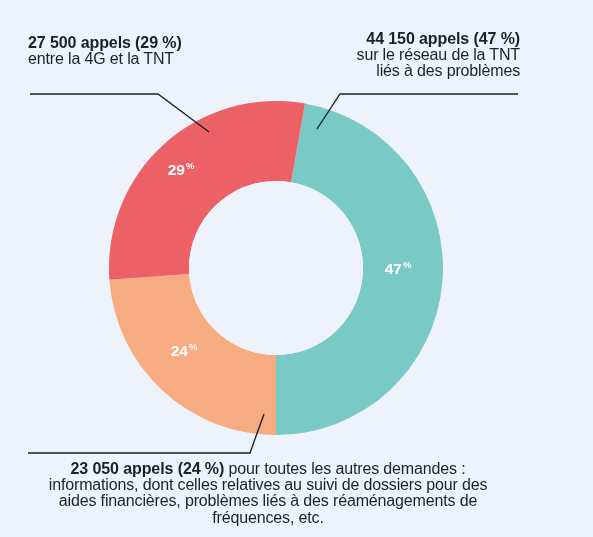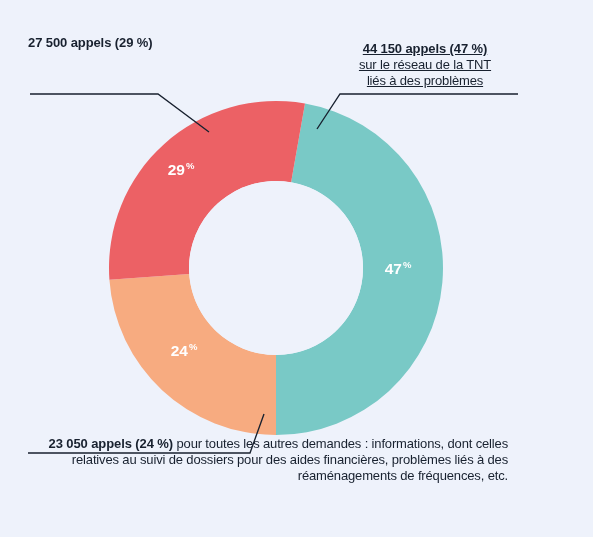--- a/index.html
+++ b/index.html
@@ -16,46 +16,45 @@
   }
   #stage {
     position: absolute;
     left: 0; top: 0;
     width: 593px;
     height: 537px;
   }
   .callout {
     position: absolute;
     color: #18212f;
-    font-size: 13px;
+    font-size: 16px;
     line-height: 16.2px;
     letter-spacing: -0.15px;
   }
   .callout .lead {
     font-weight: bold;
     letter-spacing: -0.1px;
   }
   #callout-tl {
     left: 28px;
     top: 35px;
     width: 280px;
     text-align: left;
   }
   #callout-tr {
     left: 330px;
-    top: 41px;
+    top: 31px;
     width: 190px;
-    text-align: center;
-    text-decoration: underline;
+    text-align: right;
   }
   #callout-b {
     left: 28px;
-    top: 436px;
+    top: 461px;
     width: 480px;
-    text-align: right;
+    text-align: center;
   }
   svg#donut {
     position: absolute;
     left: 0;
     top: 0;
   }
   .slice-label {
     fill: #ffffff;
     font-family: "Liberation Sans", sans-serif;
     font-weight: bold;
@@ -71,20 +70,21 @@
     fill: none;
   }
 </style>
 </head>
 <body>
 
 <div id="stage">
 
   <div class="callout" id="callout-tl">
     <div class="lead">27 500 appels (29 %)</div>
+    <div>entre la 4G et la TNT</div>
   </div>
 
   <div class="callout" id="callout-tr">
     <div class="lead">44 150 appels (47 %)</div>
     <div>sur le réseau de la TNT</div>
     <div>liés à des problèmes</div>
   </div>
 
   <div class="callout" id="callout-b">
     <span class="lead">23 050 appels (24 %)</span><span> pour toutes les autres demandes : informations, dont celles relatives au suivi de dossiers pour des aides financières, problèmes liés à des réaménagements de fréquences, etc.</span>

